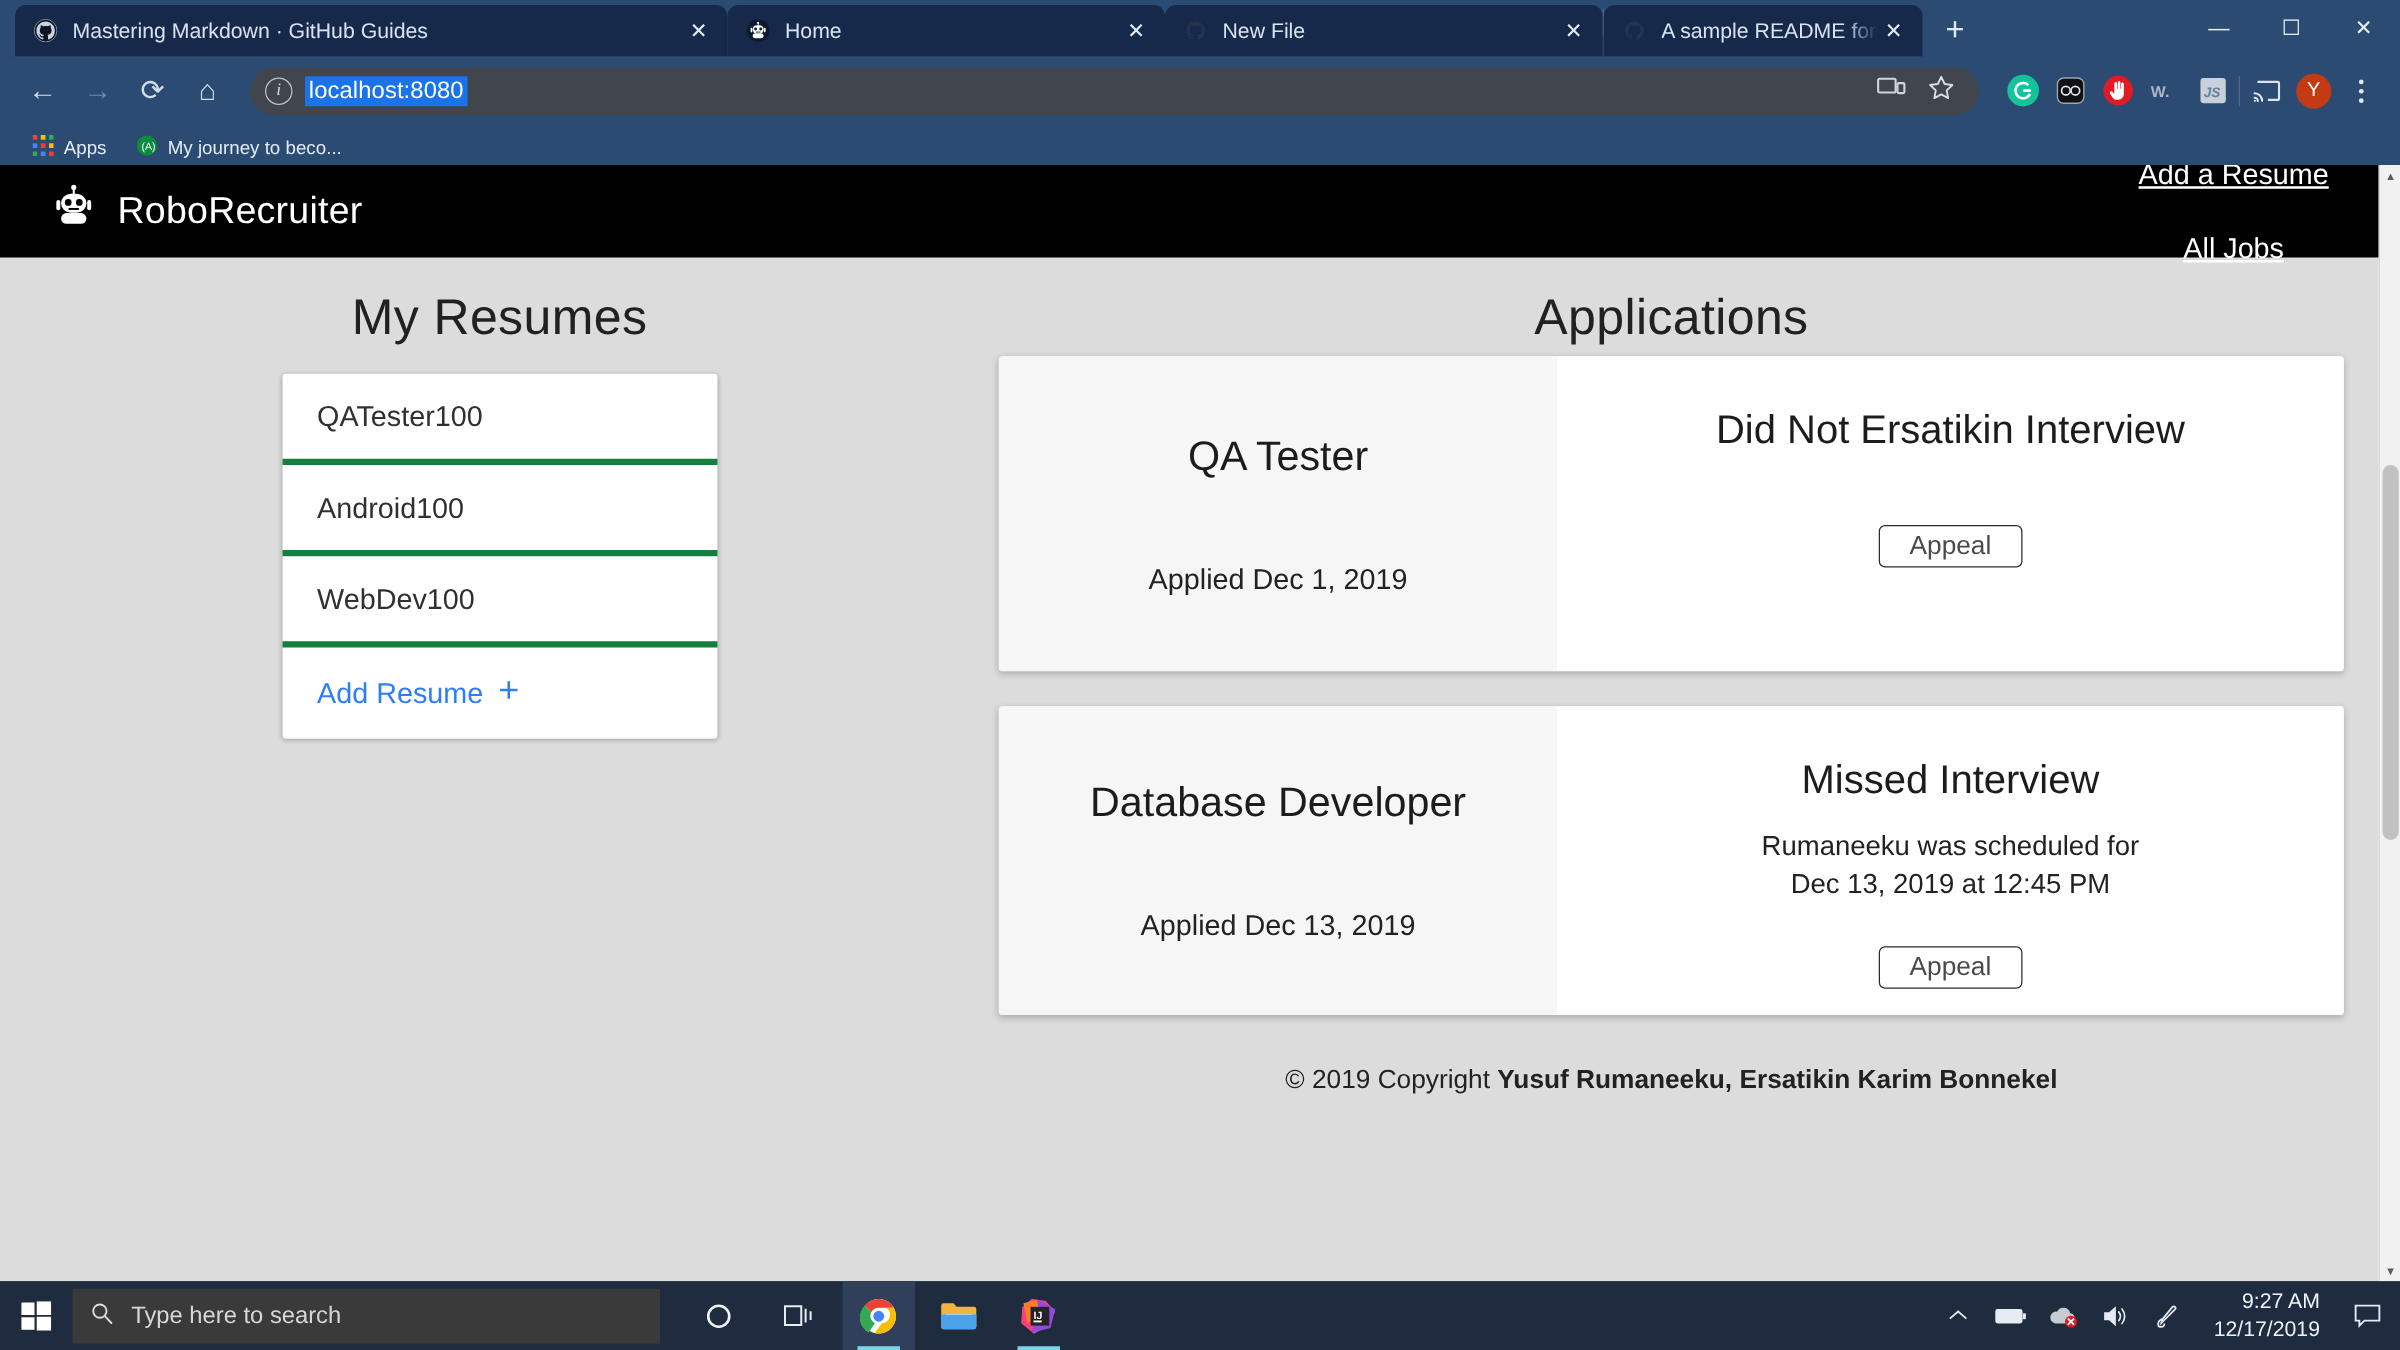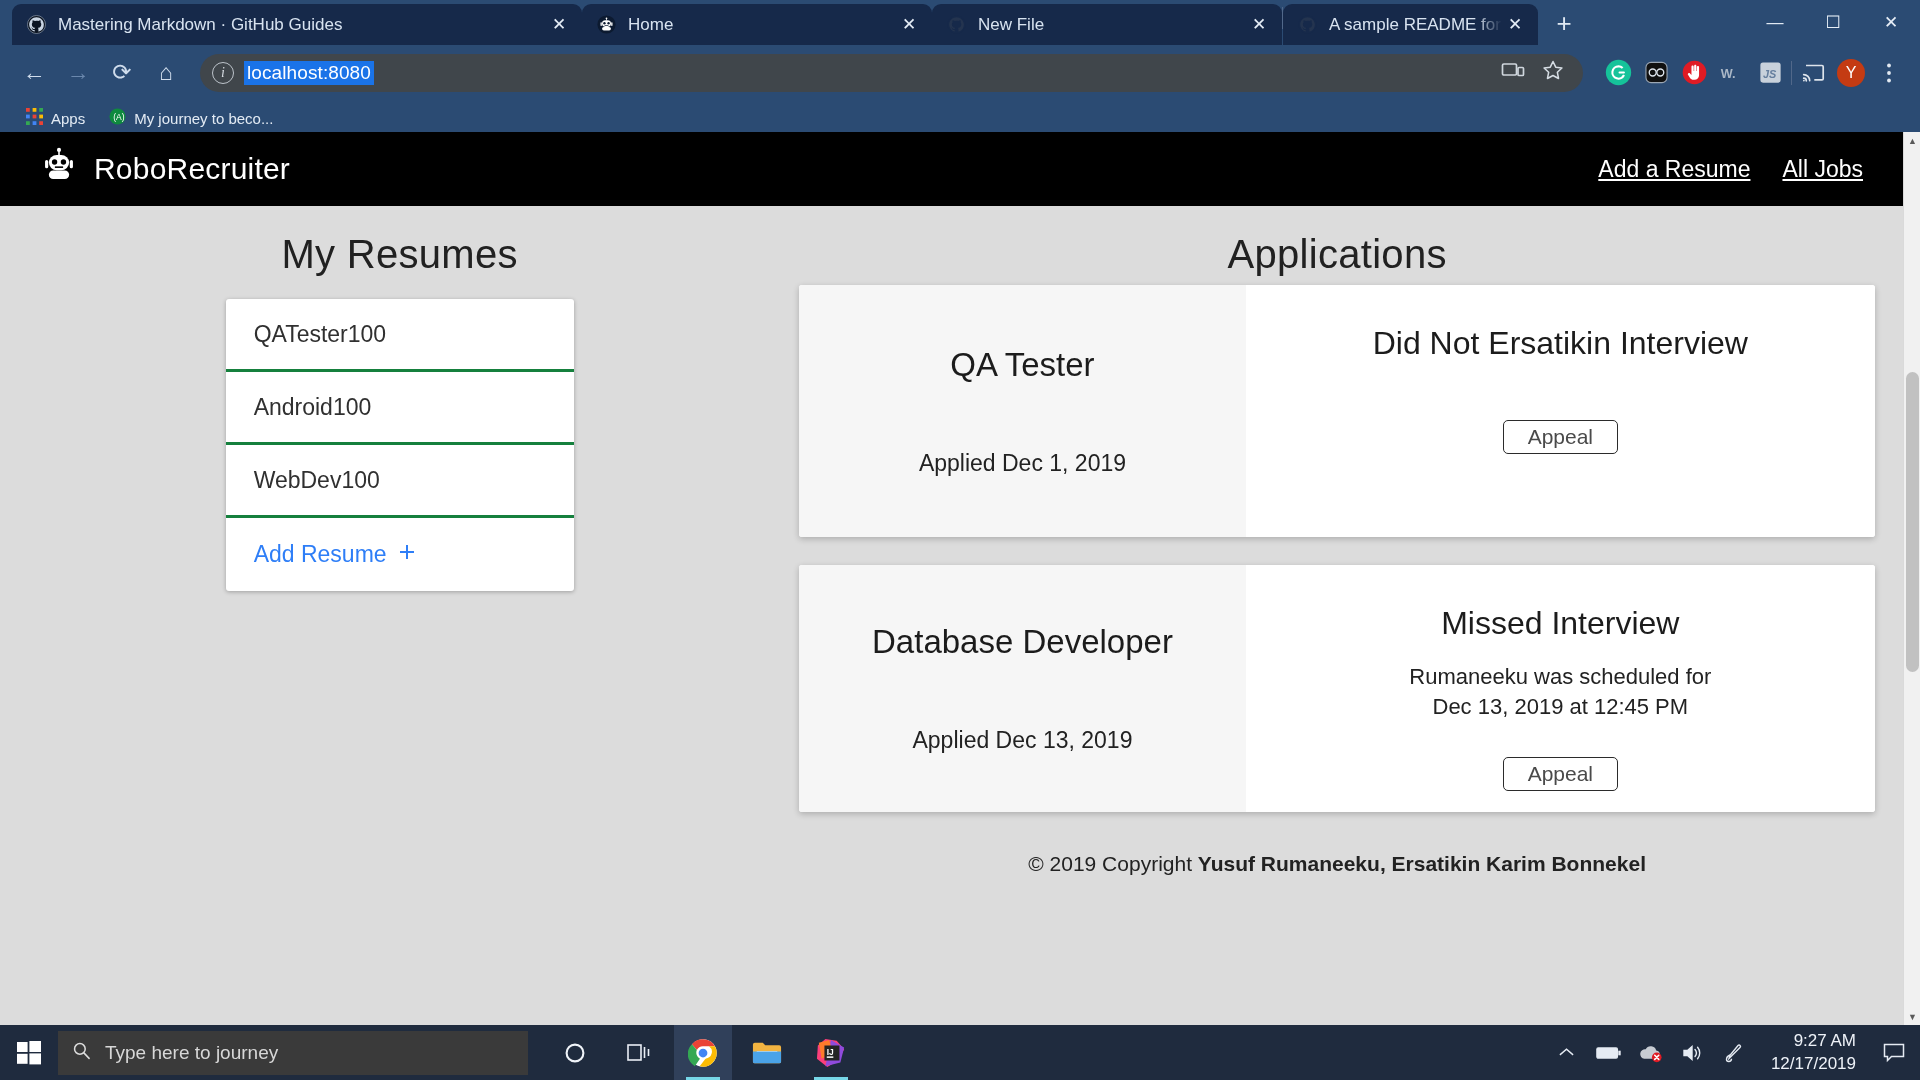--- a/index.html
+++ b/index.html
@@ -58,36 +58,36 @@
   .bookmarkbar { height:36px; background:#2b4b73; display:flex; align-items:center; padding:0 18px; gap:8px; }
   .bmk { display:flex; align-items:center; gap:8px; color:#e3ebf4; font-size:15px; padding:4px 8px; border-radius:4px; }
 
   
   .viewport { position:absolute; left:0; top:132px; width:1920px; height:893px; background:#dcdcdc; overflow:hidden; }
   .page { width:1903px; height:893px; position:relative; }
 
   .navbar { height:74px; background:#000000; display:flex; align-items:center; padding:0 40px; }
   .brand { display:flex; align-items:center; gap:16px; }
   .brand-name { color:#ffffff; font-size:30px; font-weight:400; letter-spacing:0.2px; }
-  .navlinks { margin-left:auto; display:flex; align-items:center; gap:32px; }
+  .navlinks { margin-left:auto; display:flex; align-items:center; gap:32px;flex-direction:column; }
   .navlink { color:#ffffff; font-size:23px; }
 
   .content { display:flex; padding:26px 0 0 0; }
   .col-left { width:42%; display:flex; flex-direction:column; align-items:center; }
   .col-right { width:58%; padding-right:28px; }
 
   .section-title { font-size:40px; font-weight:400; color:#212121; letter-spacing:0.3px; }
   .section-title.apps { text-align:center; margin-bottom:8px; }
 
   .resume-card {
     margin-top:22px; width:348px; background:#ffffff; border-radius:3px;
     box-shadow:0 1px 4px rgba(0,0,0,.28);
   }
   .resume-item { height:73px; display:flex; align-items:center; padding:0 0 0 28px;
-                 font-size:23px; color:#303030; border-bottom:3px solid #15803d; }
+                 font-size:23px; color:#303030; border-bottom:5px solid #15803d; }
   .resume-item:last-child { border-bottom:none; }
   .resume-add { height:73px; display:flex; align-items:center; padding:0 0 0 28px;
                 font-size:23px; color:#2e7ef7; gap:10px; }
 
   .app-card {
     background:#ffffff; border-radius:3px; box-shadow:0 2px 6px rgba(0,0,0,.22);
     display:flex; margin-bottom:28px; overflow:hidden;
   }
   .app-left { width:41.5%; background:#f6f6f6; display:flex; flex-direction:column;
               align-items:center; justify-content:center; padding:40px 10px; }
@@ -408,21 +408,21 @@
         <rect x="12.4" y="12.4" width="11.6" height="11"></rect>
     </svg>
   </div>
   <div class="searchbox">
     <span>
       <svg width="19" height="19" viewBox="0 0 20 20" fill="none" stroke="#dcdcdc" stroke-width="1.6">
         <circle cx="8.3" cy="8.3" r="5.6"></circle>
           <line x1="12.5" y1="12.5" x2="18" y2="18.3" stroke-linecap="round"></line>
       </svg>
     </span>
-    <span class="txt">Type here to journey</span>
+    <span class="txt">Type here to search</span>
   </div>
 
   <div class="tb-icons">
     <div class="tb-icon">
       <svg width="24" height="24" viewBox="0 0 24 24" fill="none" stroke="#f0f4f9" stroke-width="2.1">
           <circle cx="12" cy="12" r="8.4"></circle>
         </svg>
     </div>
     <div class="tb-icon">
       <svg width="26" height="22" viewBox="0 0 26 22" fill="none" stroke="#e9eef5" stroke-width="1.6">

